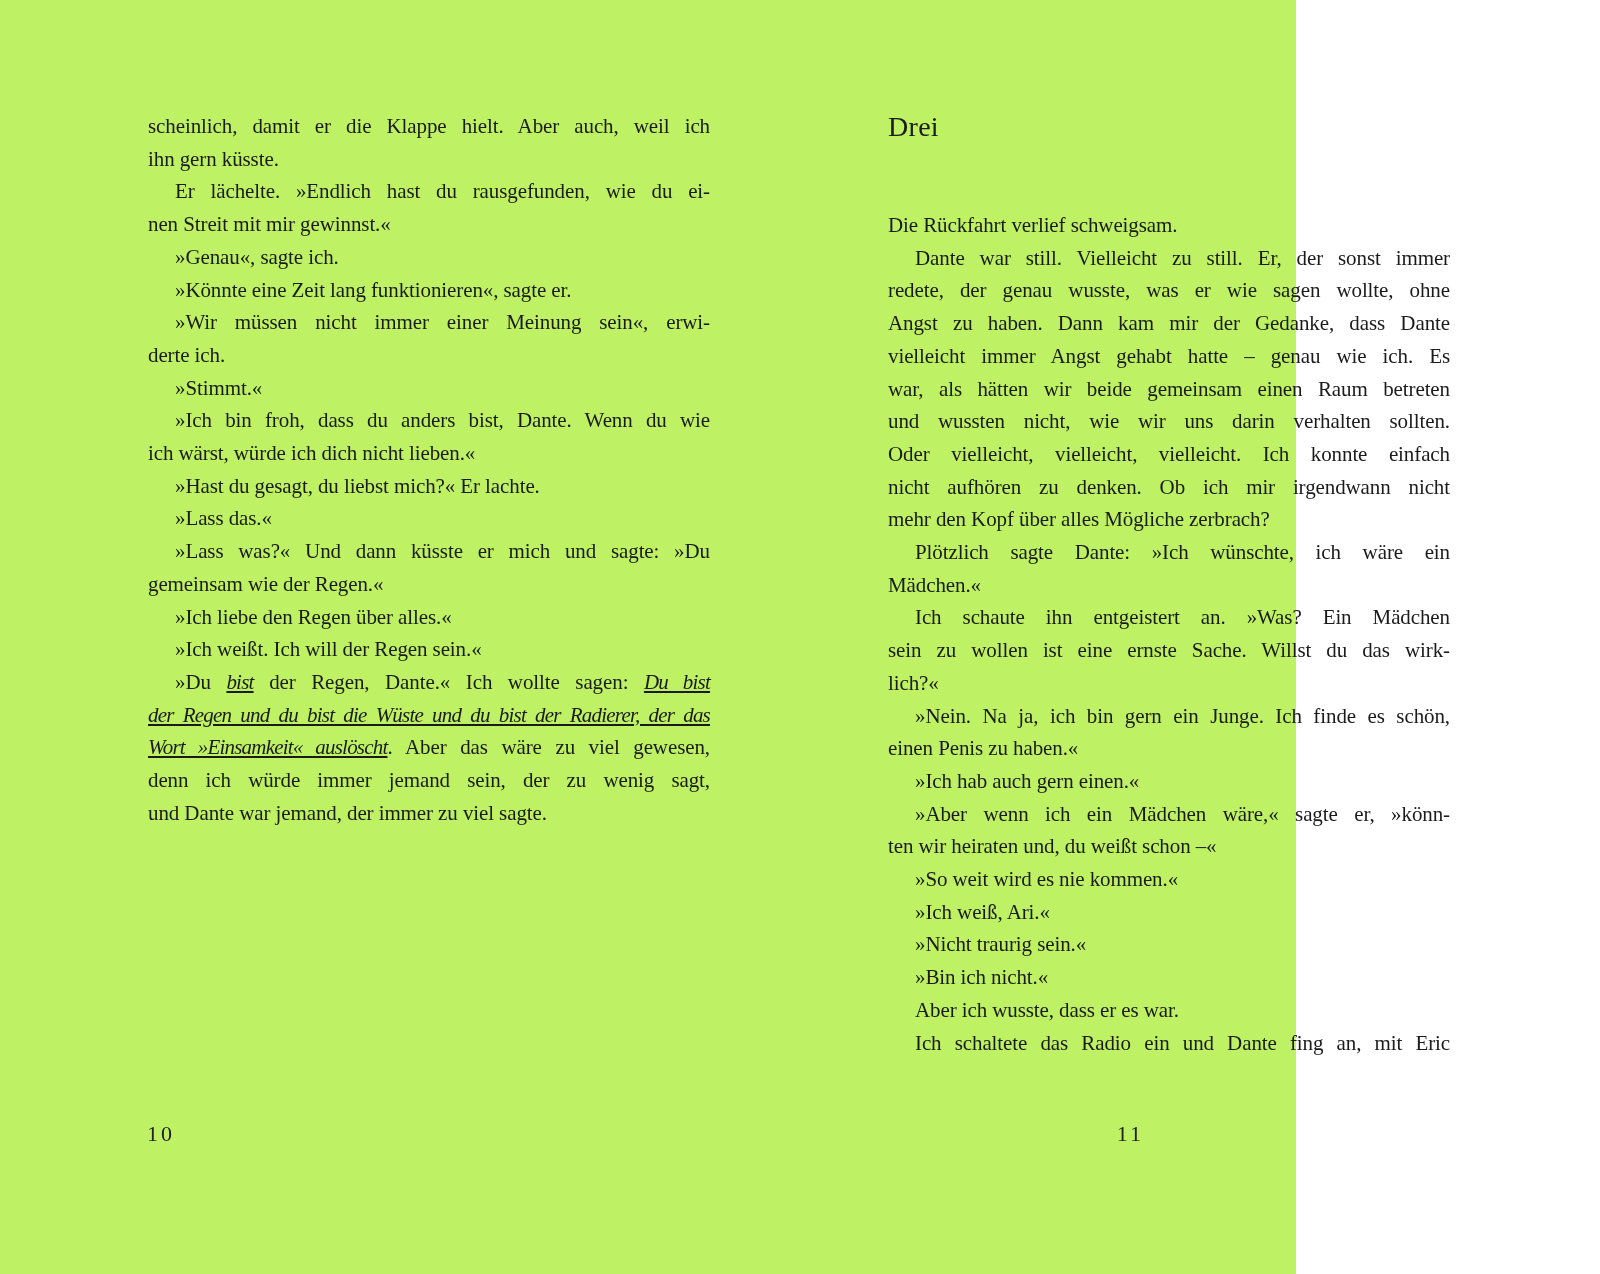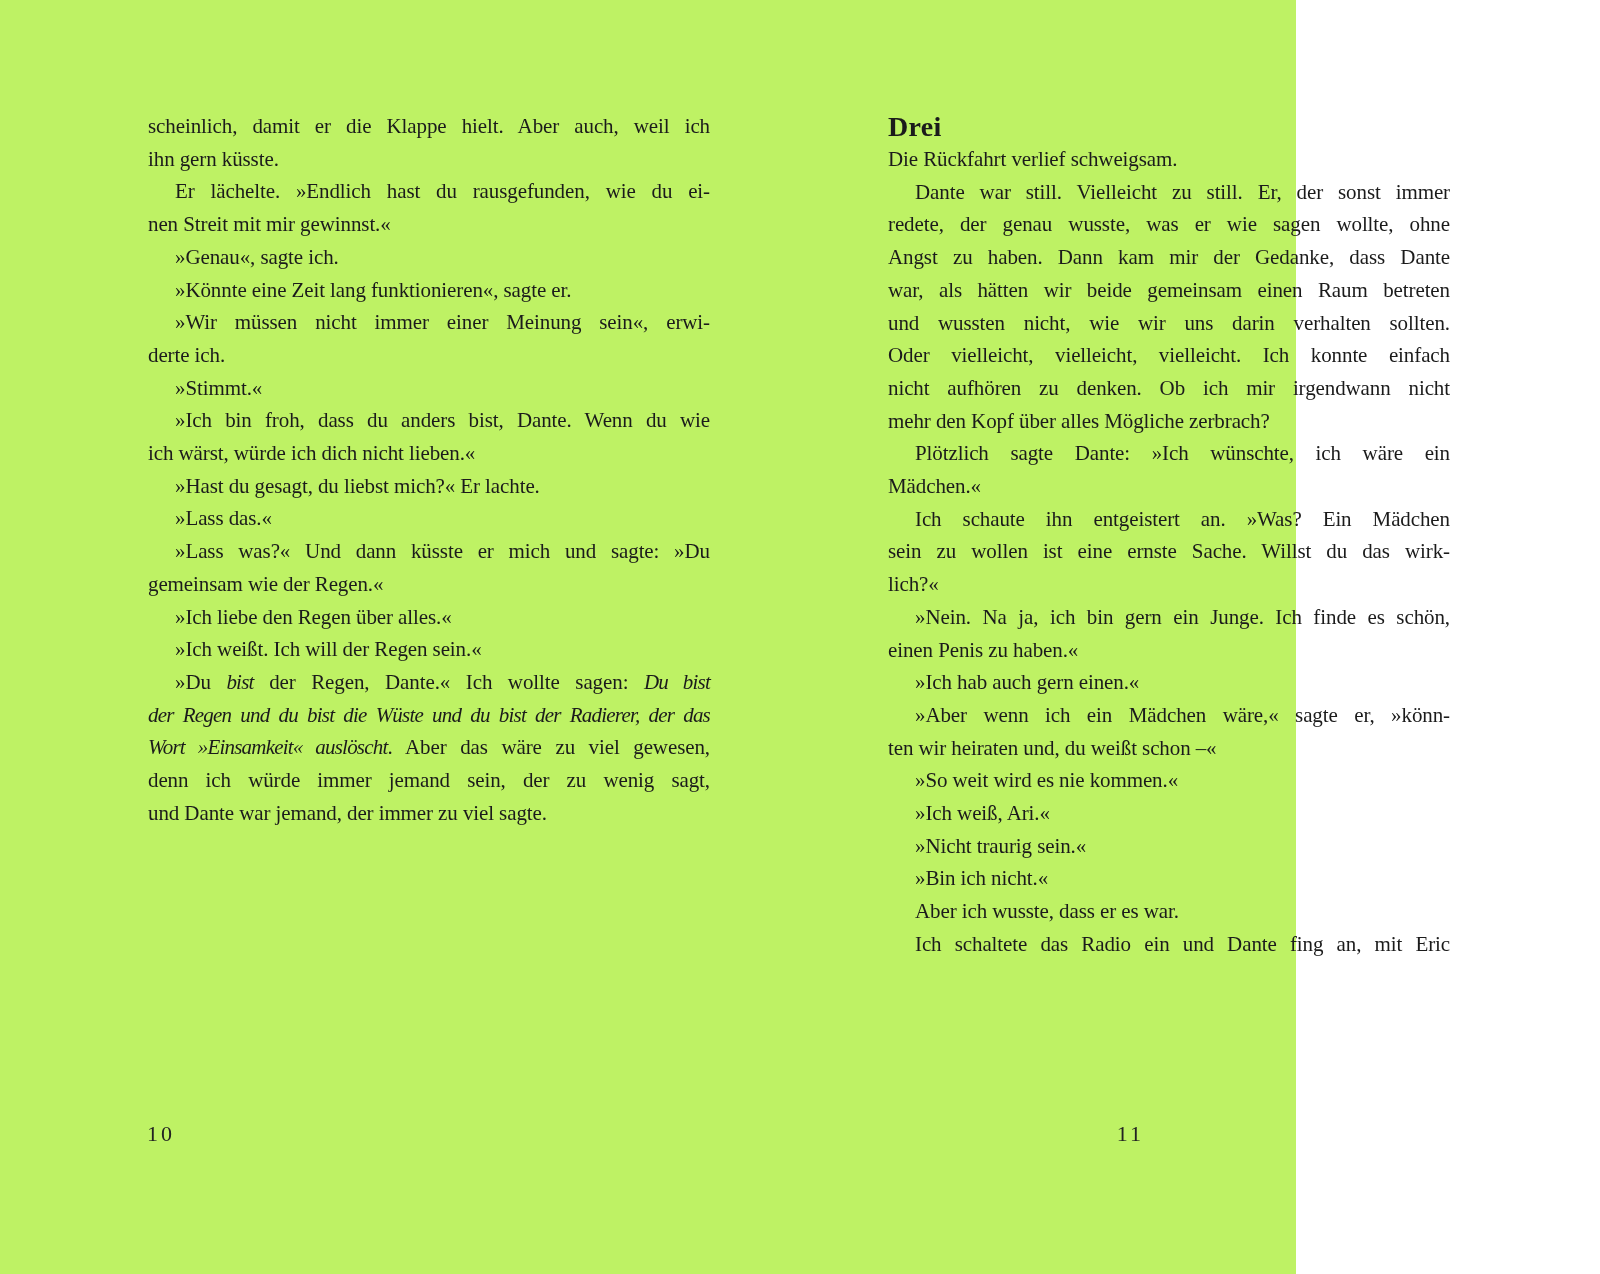--- a/index.html
+++ b/index.html
@@ -19,41 +19,43 @@
     color: #1b1b1b;
   }
   .page-col {
     position: absolute;
     top: 110px;
     width: 562px;
   }
   .page-col.left  { left: 148px; }
   .page-col.right { left: 888px; }
   .chapter-heading {
-    font-weight: bold;
+    font-weight: normal;
     font-size: 28px;
     line-height: 33px;
     letter-spacing: 0.3px;
+    margin-bottom: 66px;
   }
   .page-body {
     font-size: 21px;
     line-height: 32.7px;
     letter-spacing: -0.1px;
   }
   .para { margin: 0; }
   .para.indent .line:first-child { padding-left: 27px; }
   .line {
     text-align: justify;
     text-align-last: left;
     white-space: normal;
   }
   .line.just { text-align-last: justify; }
   em {
     font-style: italic;
     letter-spacing: -0.8px;
+    text-decoration: underline;
   }
   .folio {
     position: absolute;
     top: 1124px;
     font-size: 22px;
     line-height: 20px;
     letter-spacing: 3px;
     color: #222222;
   }
   .folio.left  { left: 147px; }
@@ -120,20 +122,21 @@
   <div class="page-col right">
     <div class="chapter-heading">Drei</div>
     <div class="page-body">
         <div class="para">
           <div class="line"><span>Die Rückfahrt verlief schweigsam.</span></div>
         </div>
         <div class="para indent">
           <div class="line just"><span>Dante war still. Vielleicht zu still. Er, der sonst immer</span></div>
           <div class="line just"><span>redete, der genau wusste, was er wie sagen wollte, ohne</span></div>
           <div class="line just"><span>Angst zu haben. Dann kam mir der Gedanke, dass Dante</span></div>
+          <div class="line just"><span>vielleicht immer Angst gehabt hatte – genau wie ich. Es</span></div>
           <div class="line just"><span>war, als hätten wir beide gemeinsam einen Raum betreten</span></div>
           <div class="line just"><span>und wussten nicht, wie wir uns darin verhalten sollten.</span></div>
           <div class="line just"><span>Oder vielleicht, vielleicht, vielleicht. Ich konnte einfach</span></div>
           <div class="line just"><span>nicht aufhören zu denken. Ob ich mir irgendwann nicht</span></div>
           <div class="line"><span>mehr den Kopf über alles Mögliche zerbrach?</span></div>
         </div>
         <div class="para indent">
           <div class="line just"><span>Plötzlich sagte Dante: »Ich wünschte, ich wäre ein</span></div>
           <div class="line"><span>Mädchen.«</span></div>
         </div>

